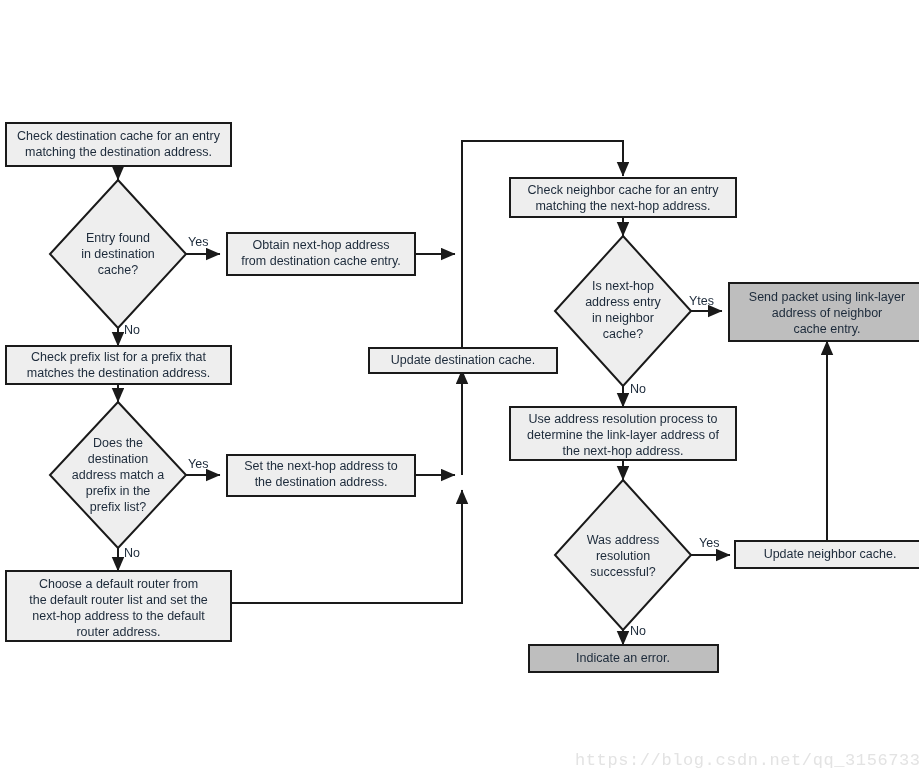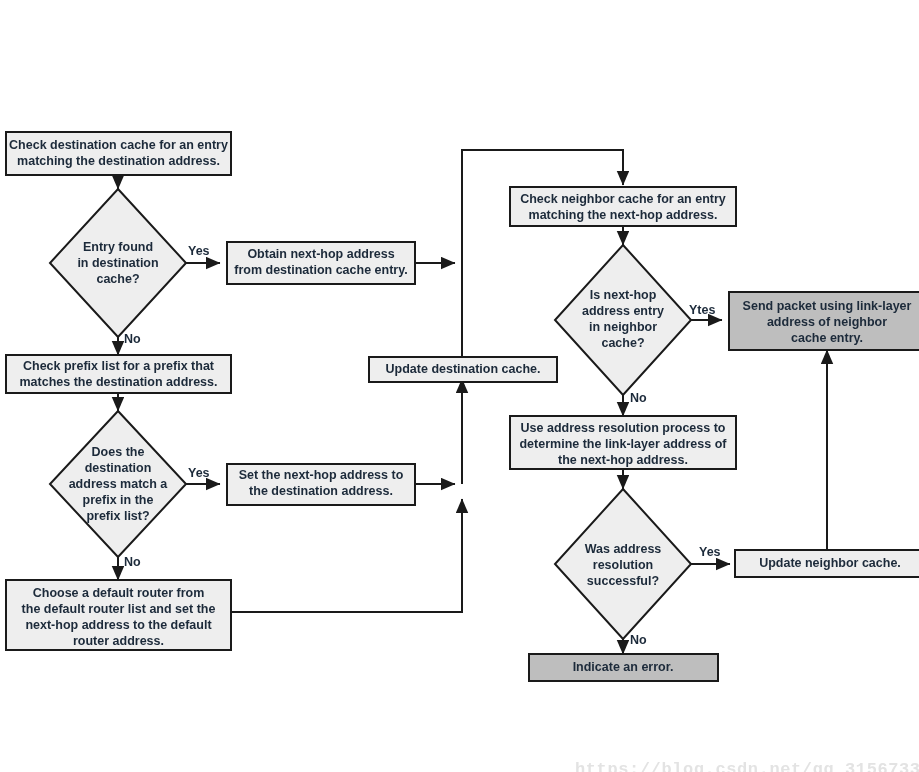--- a/index.html
+++ b/index.html
@@ -10,24 +10,23 @@
   body {
     width: 919px;
     height: 772px;
     font-family: "Liberation Sans", sans-serif;
     position: relative;
     overflow: hidden;
   }
   #flow-root {
     position: absolute;
     left: 0;
-    top: 17px;
+    top: 8px;
     width: 919px;
     height: 740px;
-    font-weight: bold;
   }
   svg.flow {
     display: block;
     width: 919px;
     height: 772px;
   }
   .node-shape {
     stroke: #1a1a1a;
     stroke-width: 2;
   }

